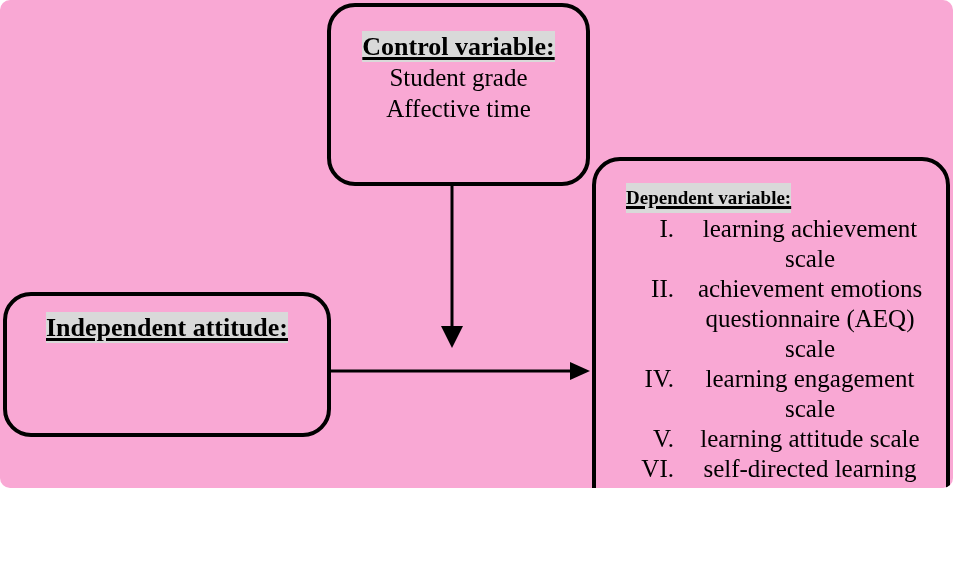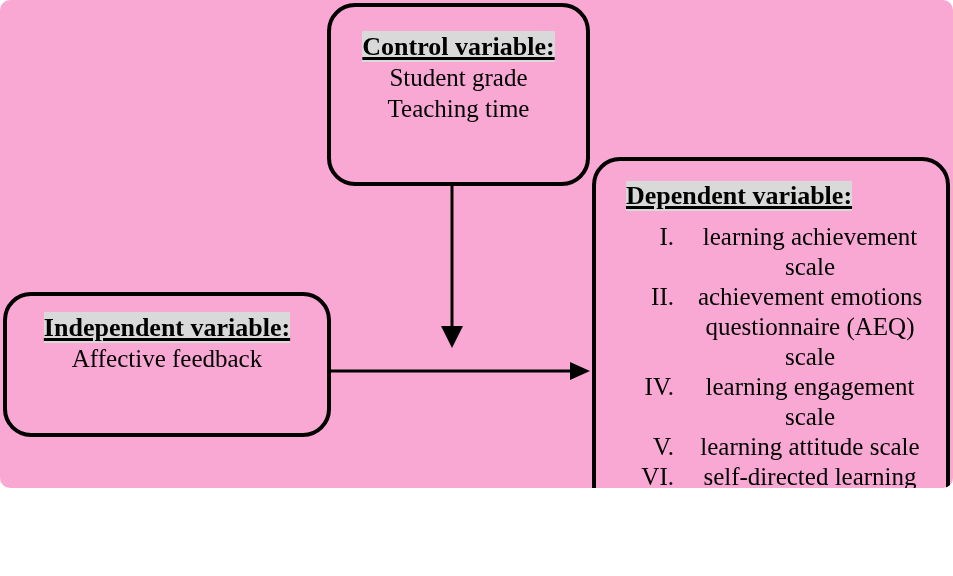--- a/index.html
+++ b/index.html
@@ -83,22 +83,22 @@
   }
   #dependent-box .inner {
     position: absolute;
     left: 30px;
     right: 10px;
     top: 20px;
     font-size: 25px;
     line-height: 30px;
   }
   #dependent-box .heading {
-    font-size: 26px;
-    margin-bottom: 11px;
+    font-size: 19px;
+    margin-bottom: 1px;
   }
   .dep-list {
     display: table;
     border-collapse: collapse;
     margin-top: 0;
   }
   .dep-item {
     display: table-row;
   }
   .dep-num {
@@ -142,30 +142,29 @@
       <polygon points="570,362 570,380 590,371" fill="#000000"></polygon>
     </g>
   </svg>
 
   <div class="box" id="control-box">
     <div class="inner">
       <div>
         <span class="heading">Control variable:</span>
       </div>
       <div>Student grade</div>
-      <div>Teaching time</div>
+      <div>Affective time</div>
     </div>
   </div>
 
   <div class="box" id="independent-box">
     <div class="inner">
       <div>
-        <span class="heading">Independent variable:</span>
+        <span class="heading">Independent attitude:</span>
       </div>
-      <div>Affective feedback</div>
     </div>
   </div>
 
   <div class="box" id="dependent-box">
     <div class="inner">
       <div>
         <span class="heading">Dependent variable:</span>
       </div>
       <div class="dep-list">
         <div class="dep-item">

